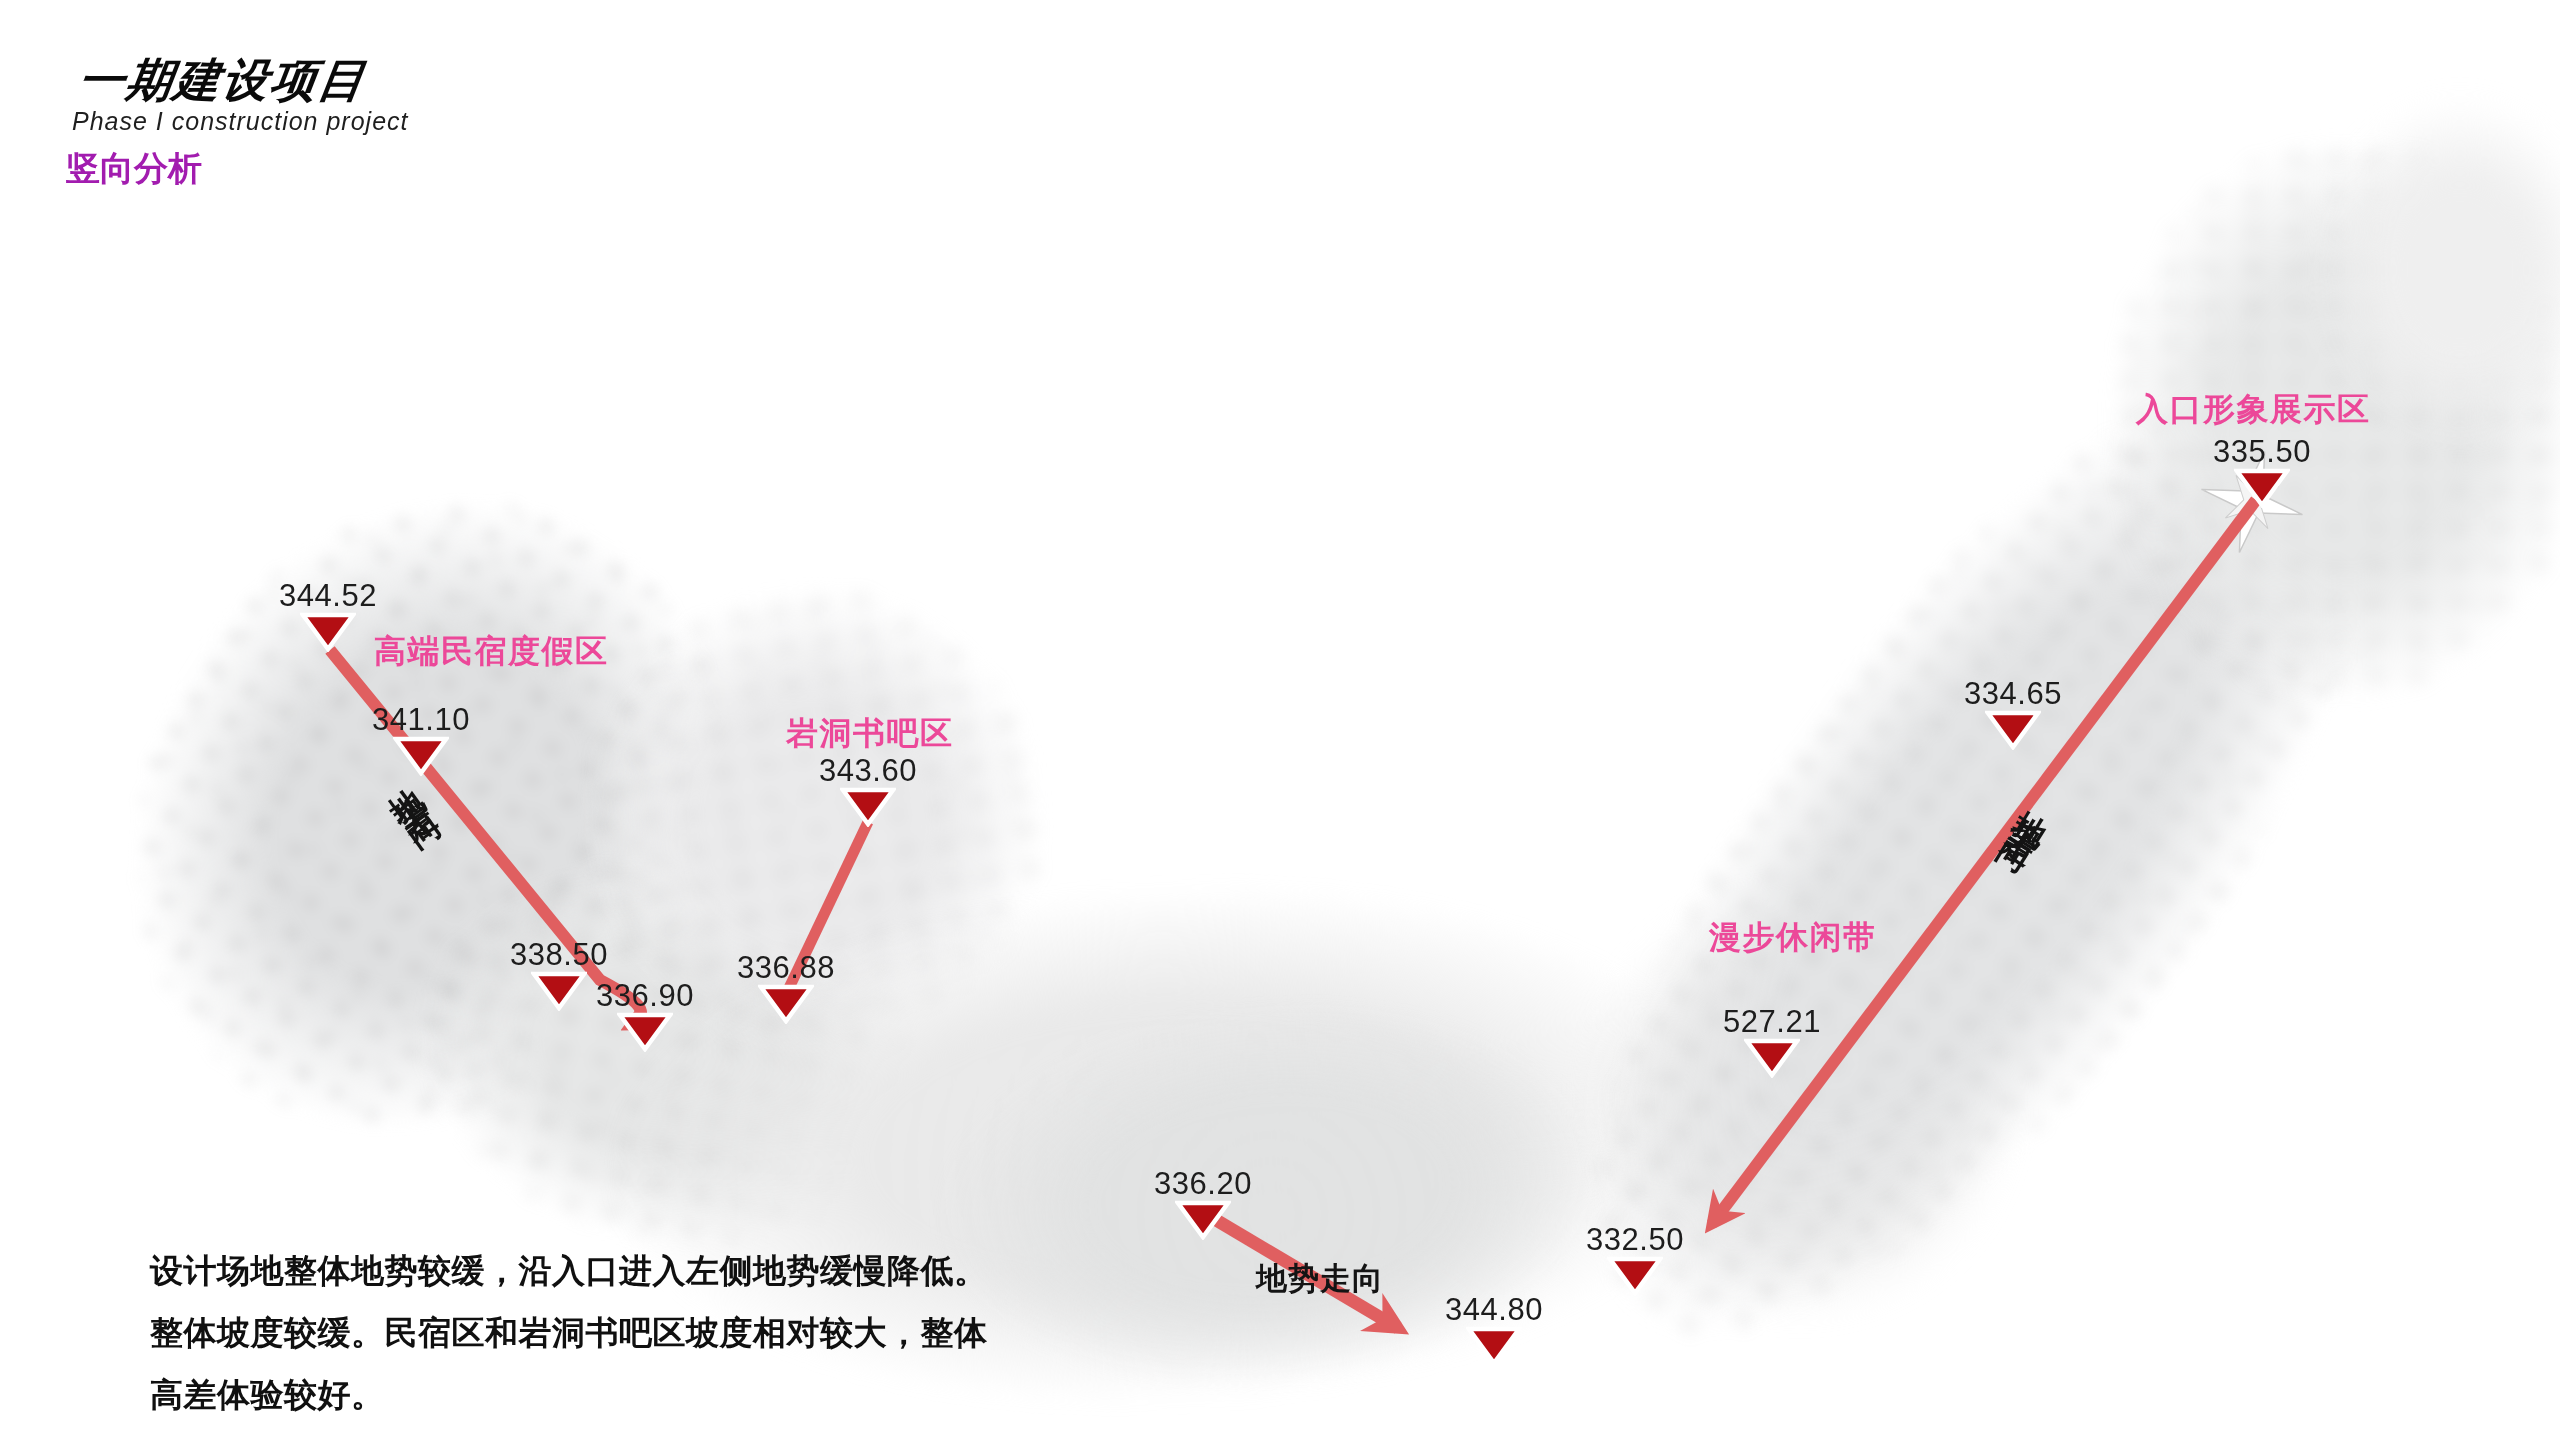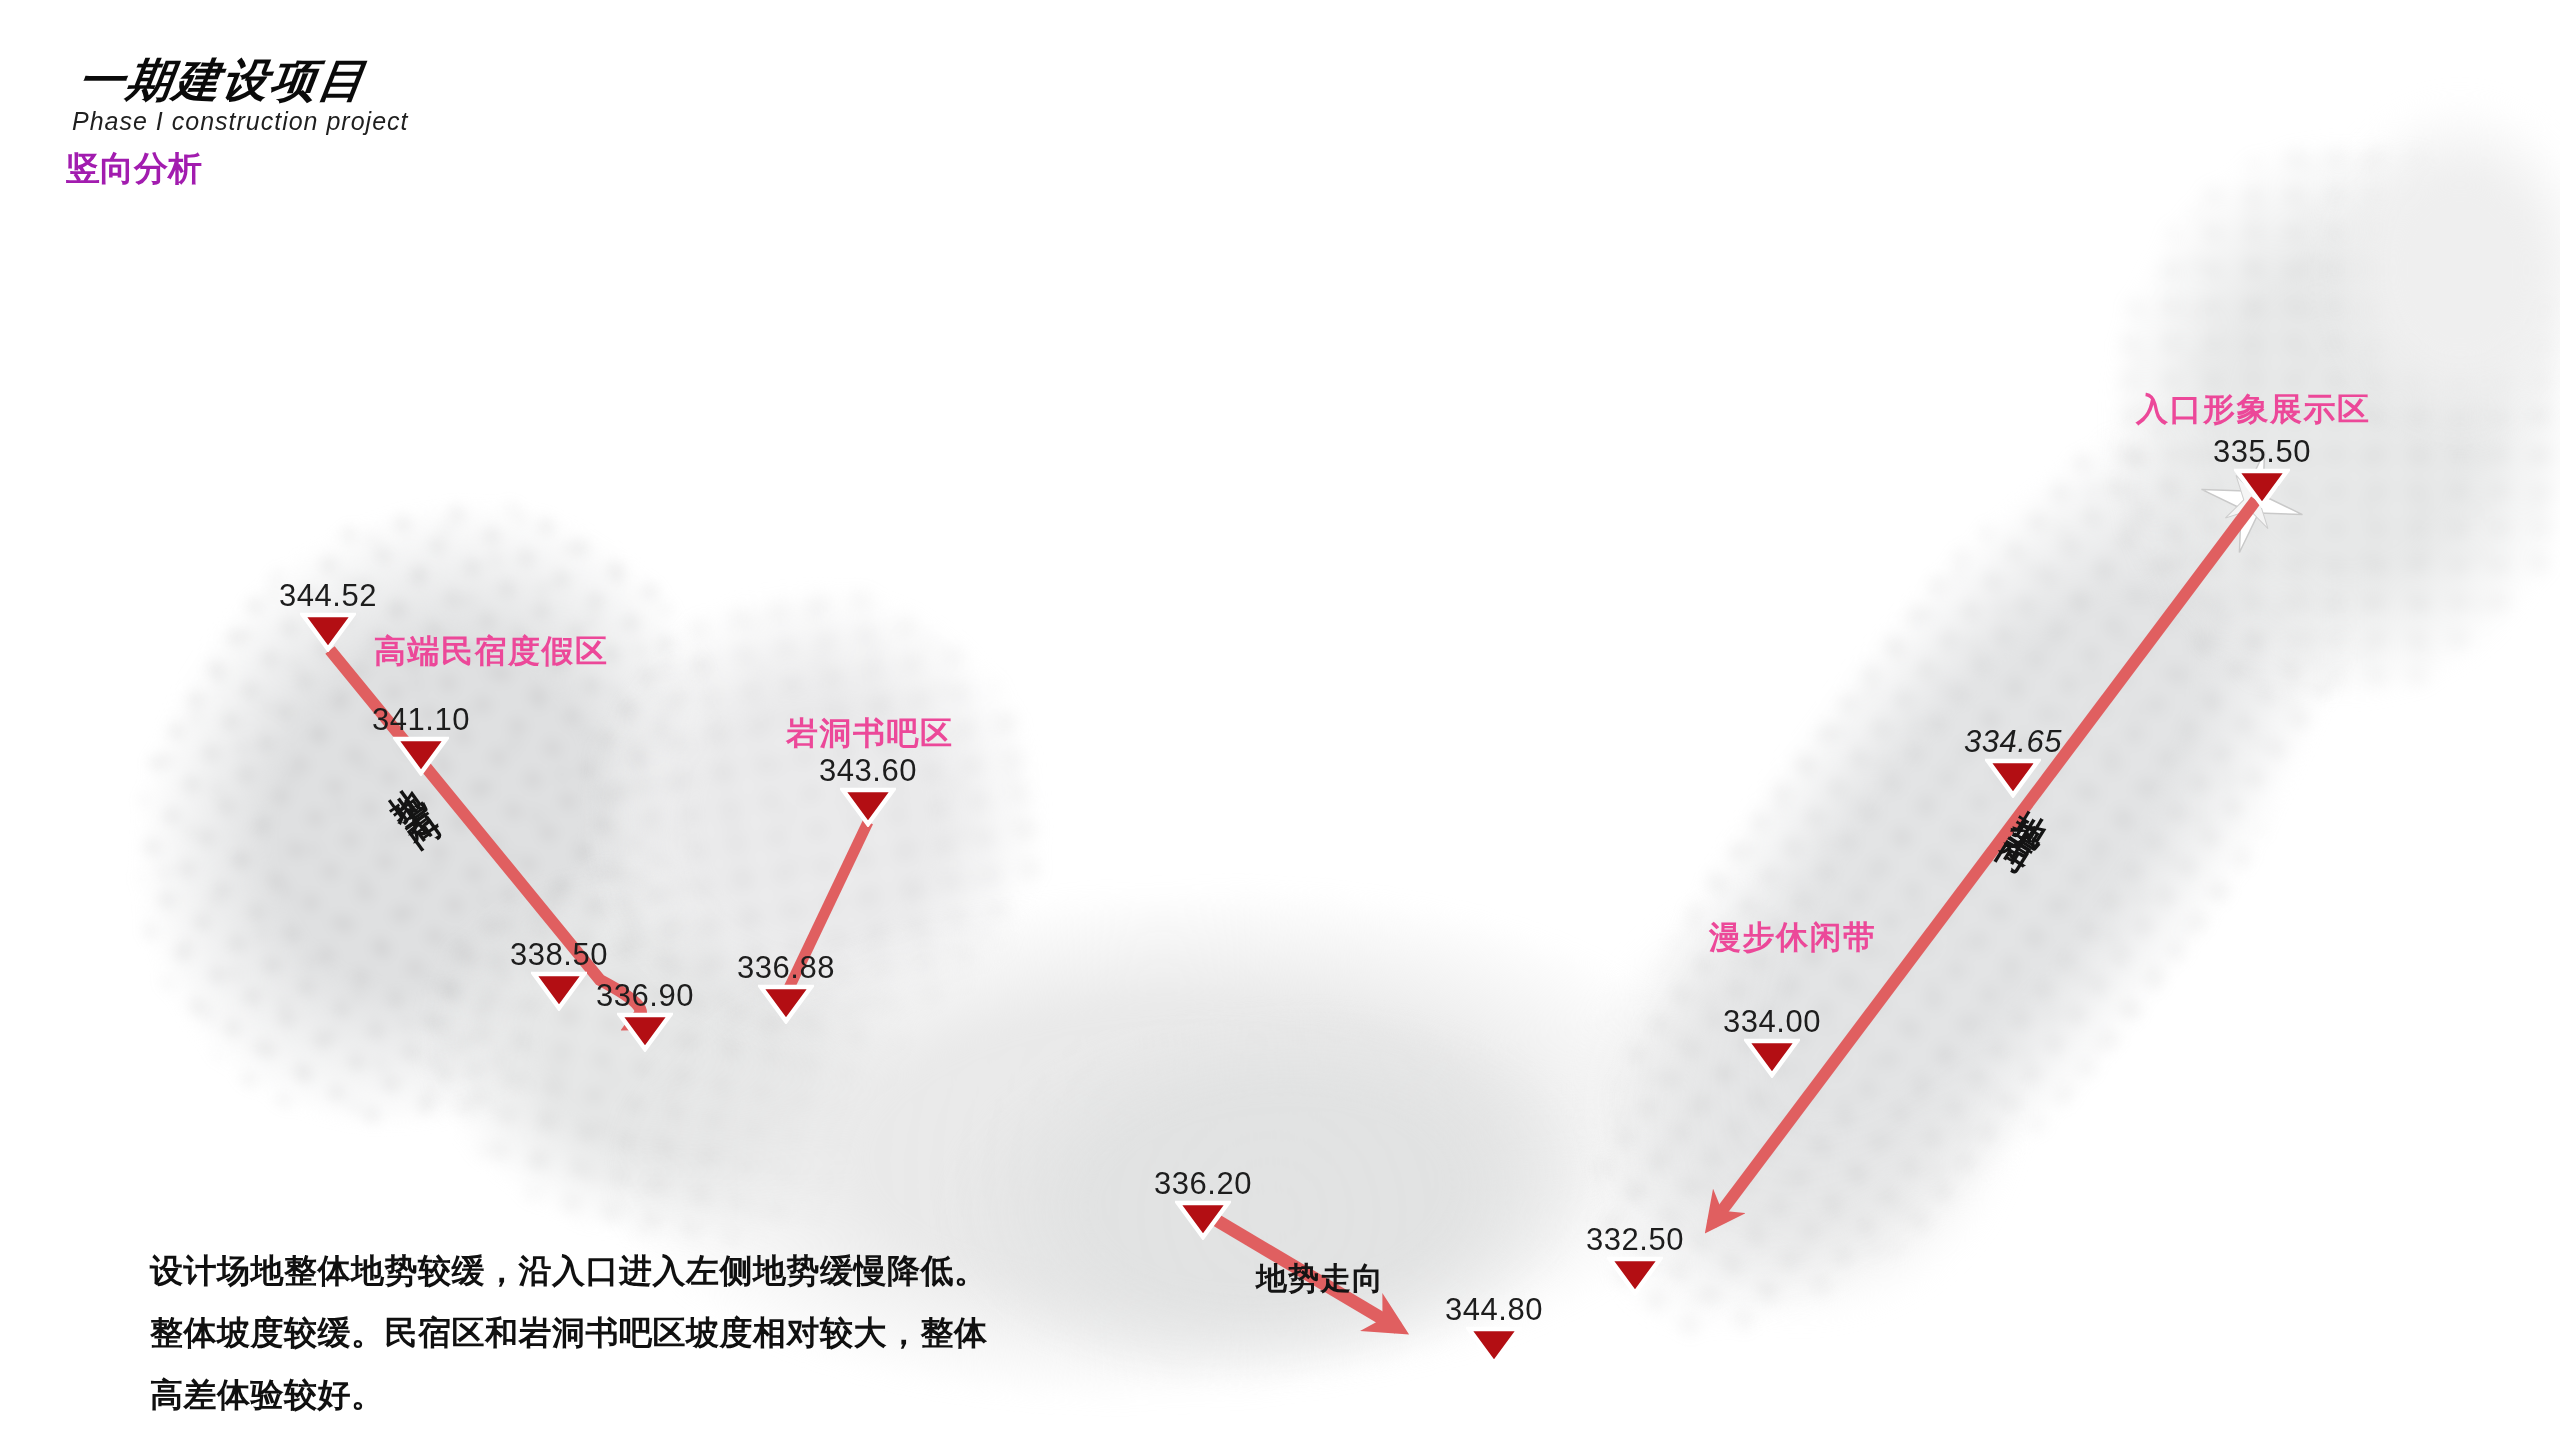--- a/index.html
+++ b/index.html
@@ -132,26 +132,26 @@
         <polygon points="3,3 53,3 28,37" style="fill:var(--marker-red)" stroke="#ffffff" stroke-width="4.5"></polygon>
       </svg>
   </div>
   <div class="marker" style="left:1565px;top:1222px;">
     <div class="elev">332.50</div>
     <svg width="56" height="40">
         <polygon points="3,3 53,3 28,37" style="fill:var(--marker-red)" stroke="#ffffff" stroke-width="4.5"></polygon>
       </svg>
   </div>
   <div class="marker" style="left:1702px;top:1004px;">
-    <div class="elev">334.00</div>
+    <div class="elev">527.21</div>
     <svg width="56" height="40">
         <polygon points="3,3 53,3 28,37" style="fill:var(--marker-red)" stroke="#ffffff" stroke-width="4.5"></polygon>
       </svg>
   </div>
-  <div class="marker" style="left:1943px;top:724px;font-style:italic;">
+  <div class="marker" style="left:1943px;top:676px;">
     <div class="elev">334.65</div>
     <svg width="56" height="40">
         <polygon points="3,3 53,3 28,37" style="fill:var(--marker-red)" stroke="#ffffff" stroke-width="4.5"></polygon>
       </svg>
   </div>
   <div class="marker" style="left:2192px;top:434px;">
     <div class="elev">335.50</div>
     <svg width="56" height="40">
         <polygon points="3,3 53,3 28,37" style="fill:var(--marker-red)" stroke="#ffffff" stroke-width="4.5"></polygon>
       </svg>

